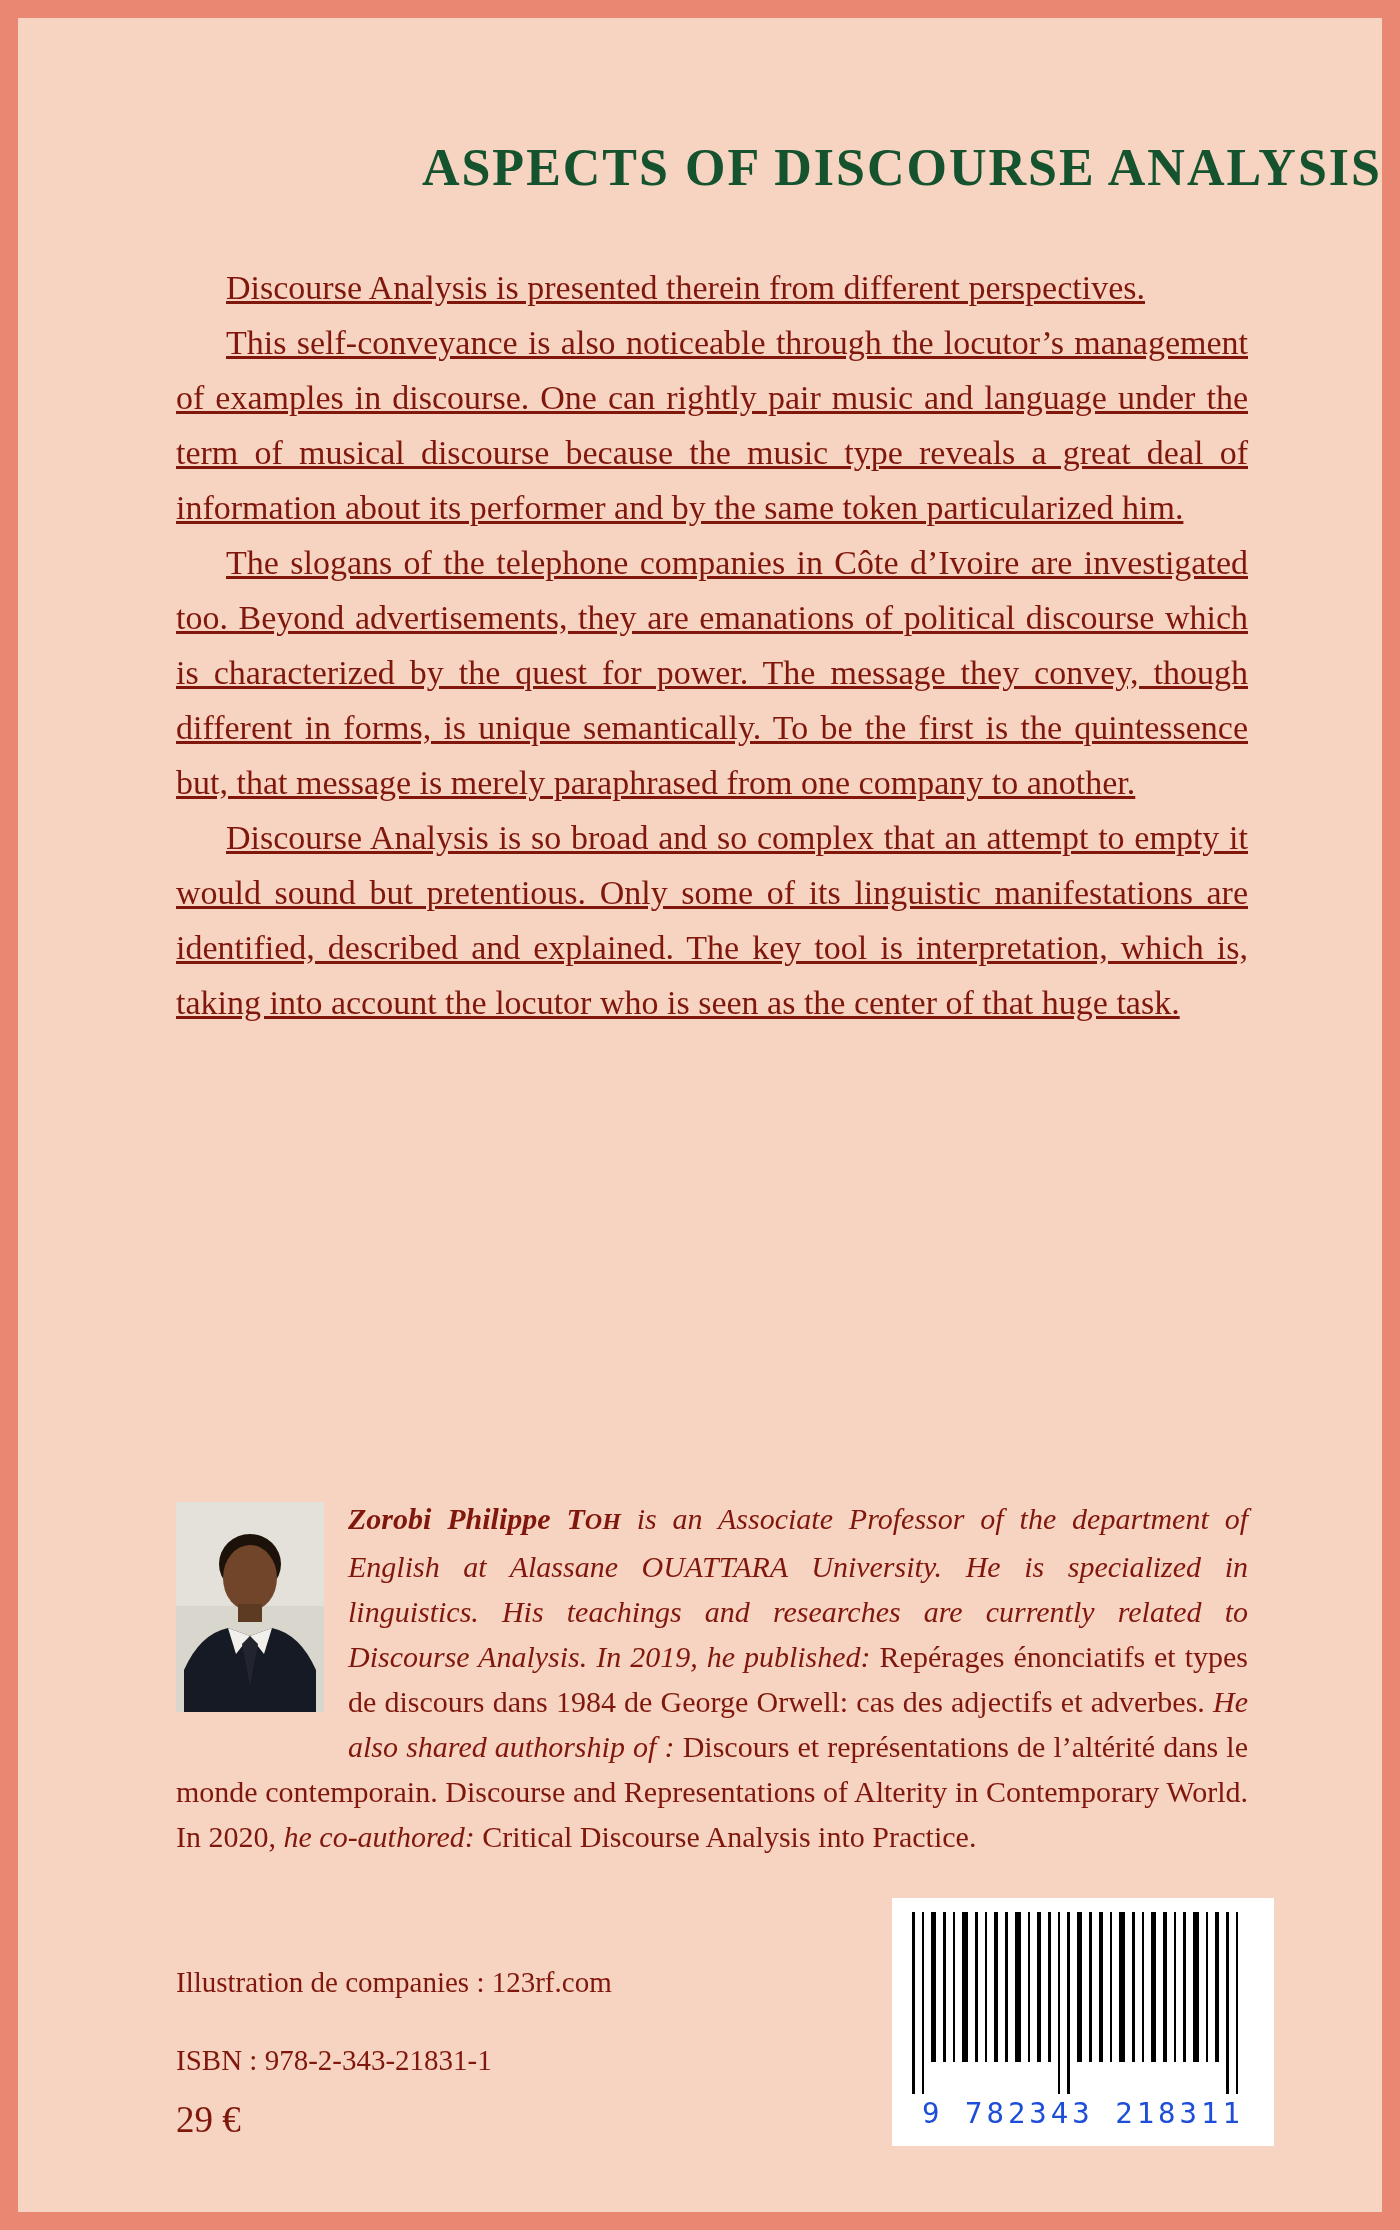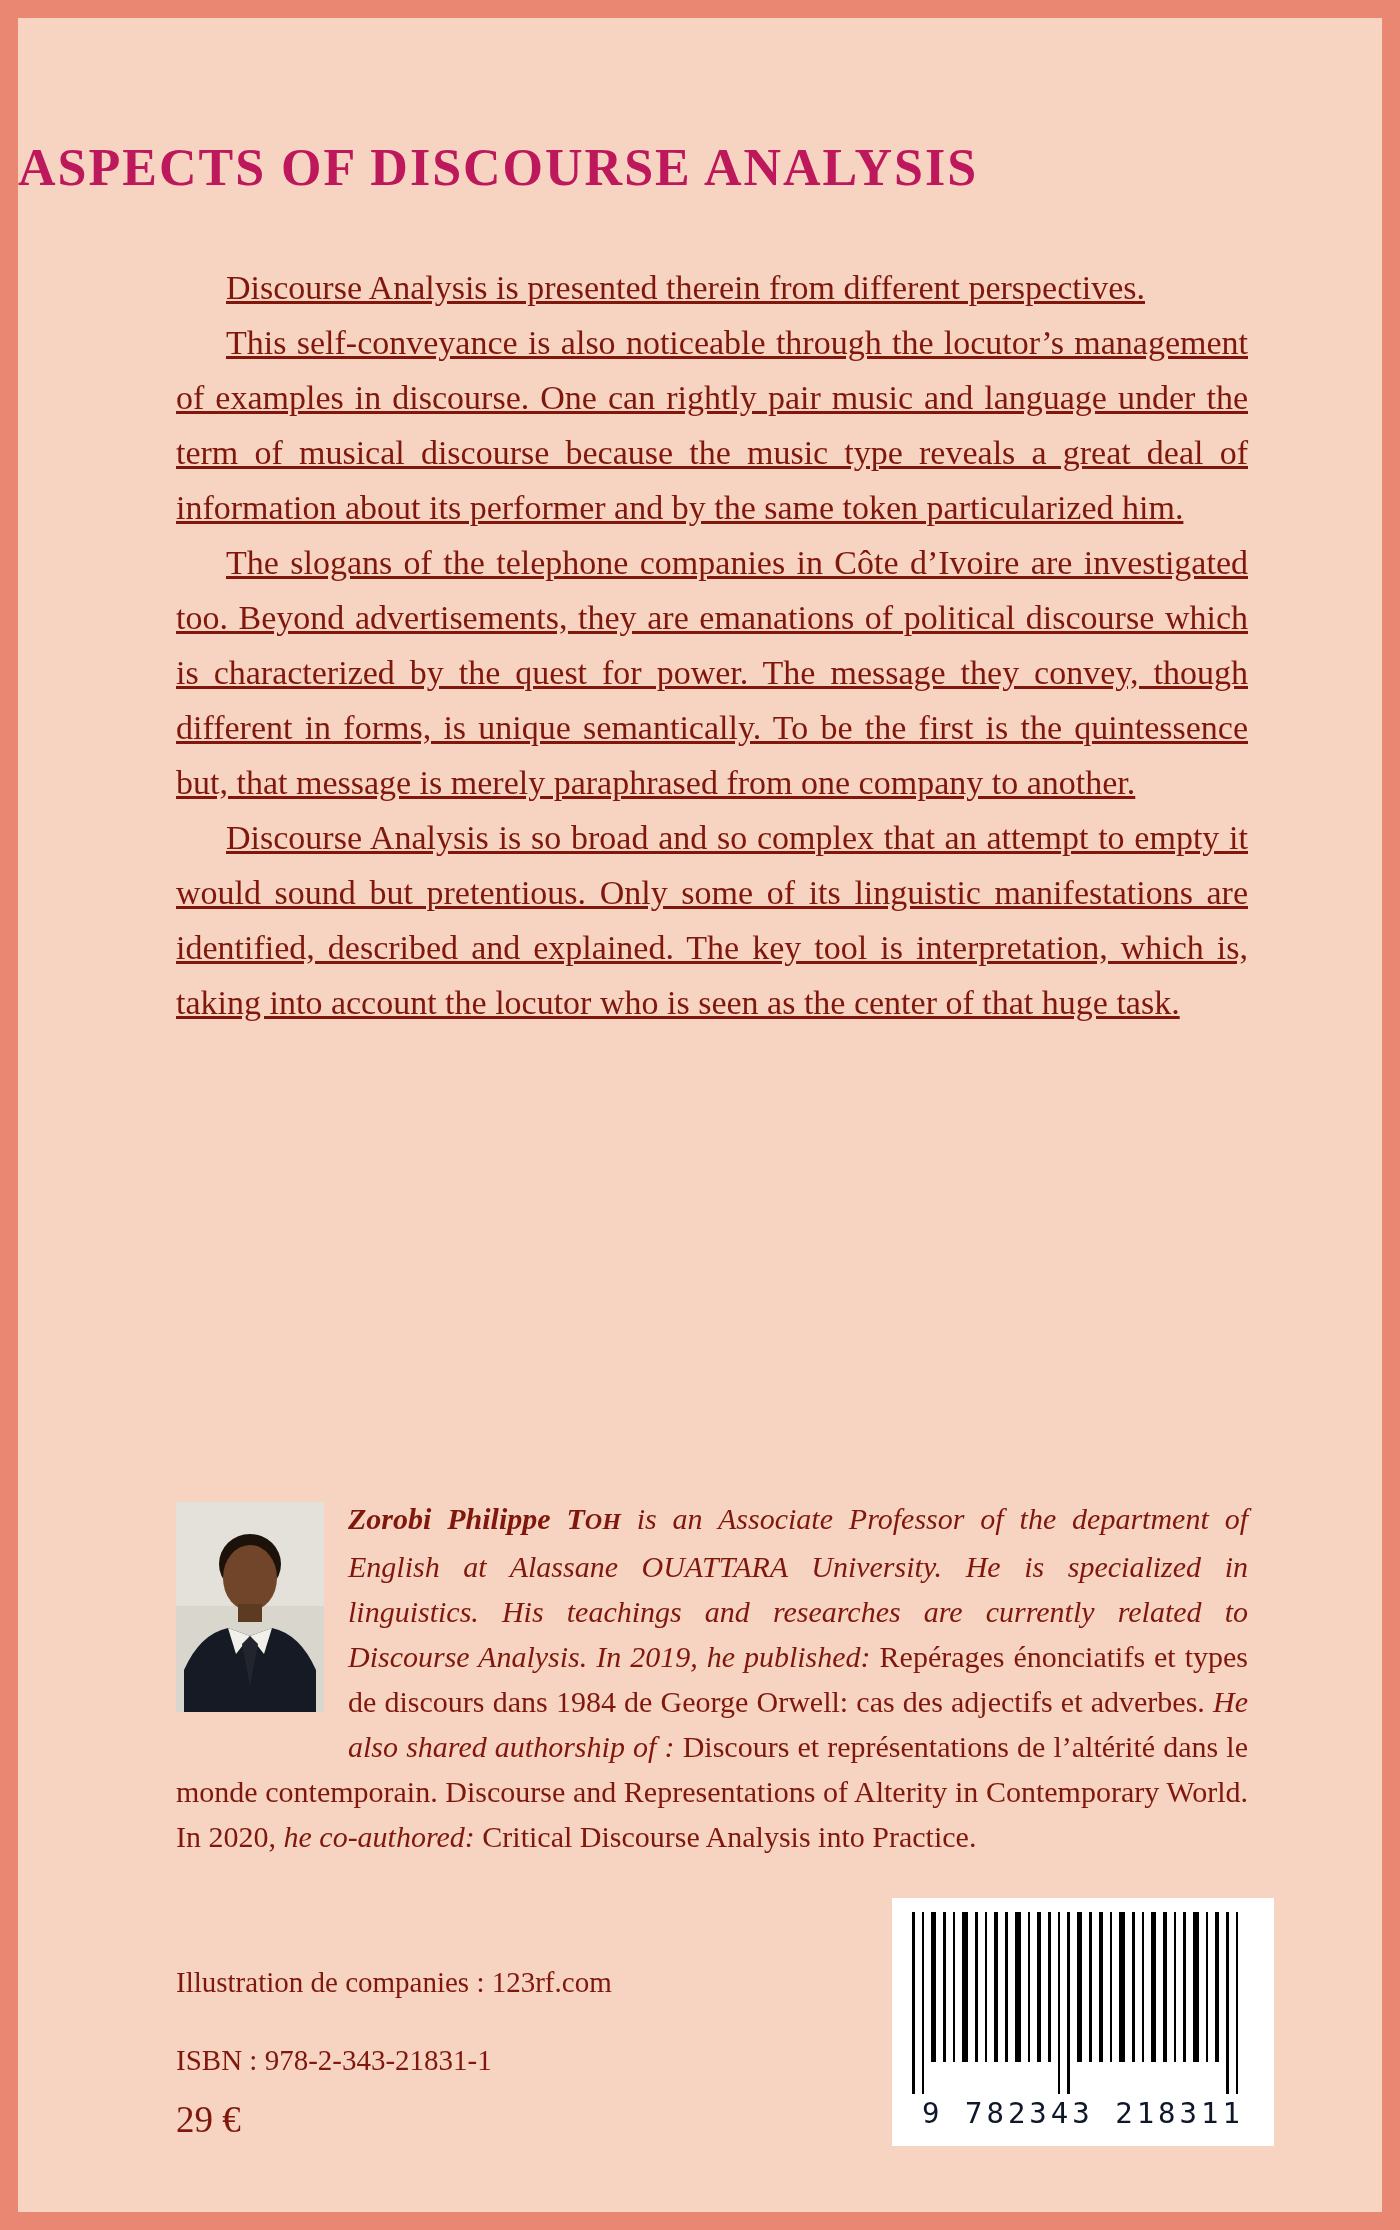--- a/index.html
+++ b/index.html
@@ -14,25 +14,25 @@
     overflow: hidden;
     font-family: "Liberation Serif", serif;
     color: #7f170c;
   }
 
   .title {
     position: absolute;
     top: 120px;
     left: 0;
     right: 0;
-    text-align: left;
+    text-align: right;
     font-size: 52px;
     font-weight: bold;
     letter-spacing: 2px;
-    color: #be185d;
+    color: #14532d;
   }
 
   .body-text {
     position: absolute;
     top: 242px;
     left: 158px;
     width: 1072px;
     font-size: 34px;
     line-height: 55px;
     text-align: justify;
@@ -90,21 +90,21 @@
   .bar { background: #000000; height: 150px; flex: 0 0 auto; }
   .bar.tall { height: 182px; }
   .barcode-number {
     position: absolute;
     left: 0; right: 0;
     top: 198px;
     text-align: center;
     font-family: "DejaVu Sans Mono", monospace;
     font-size: 29px;
     letter-spacing: 4px;
-    color: #0f172a;
+    color: #1d4ed8;
     white-space: nowrap;
   }
 </style>
 </head>
 <body>
 
 <div class="cover">
 
   <div class="title">ASPECTS OF DISCOURSE ANALYSIS</div>
 

